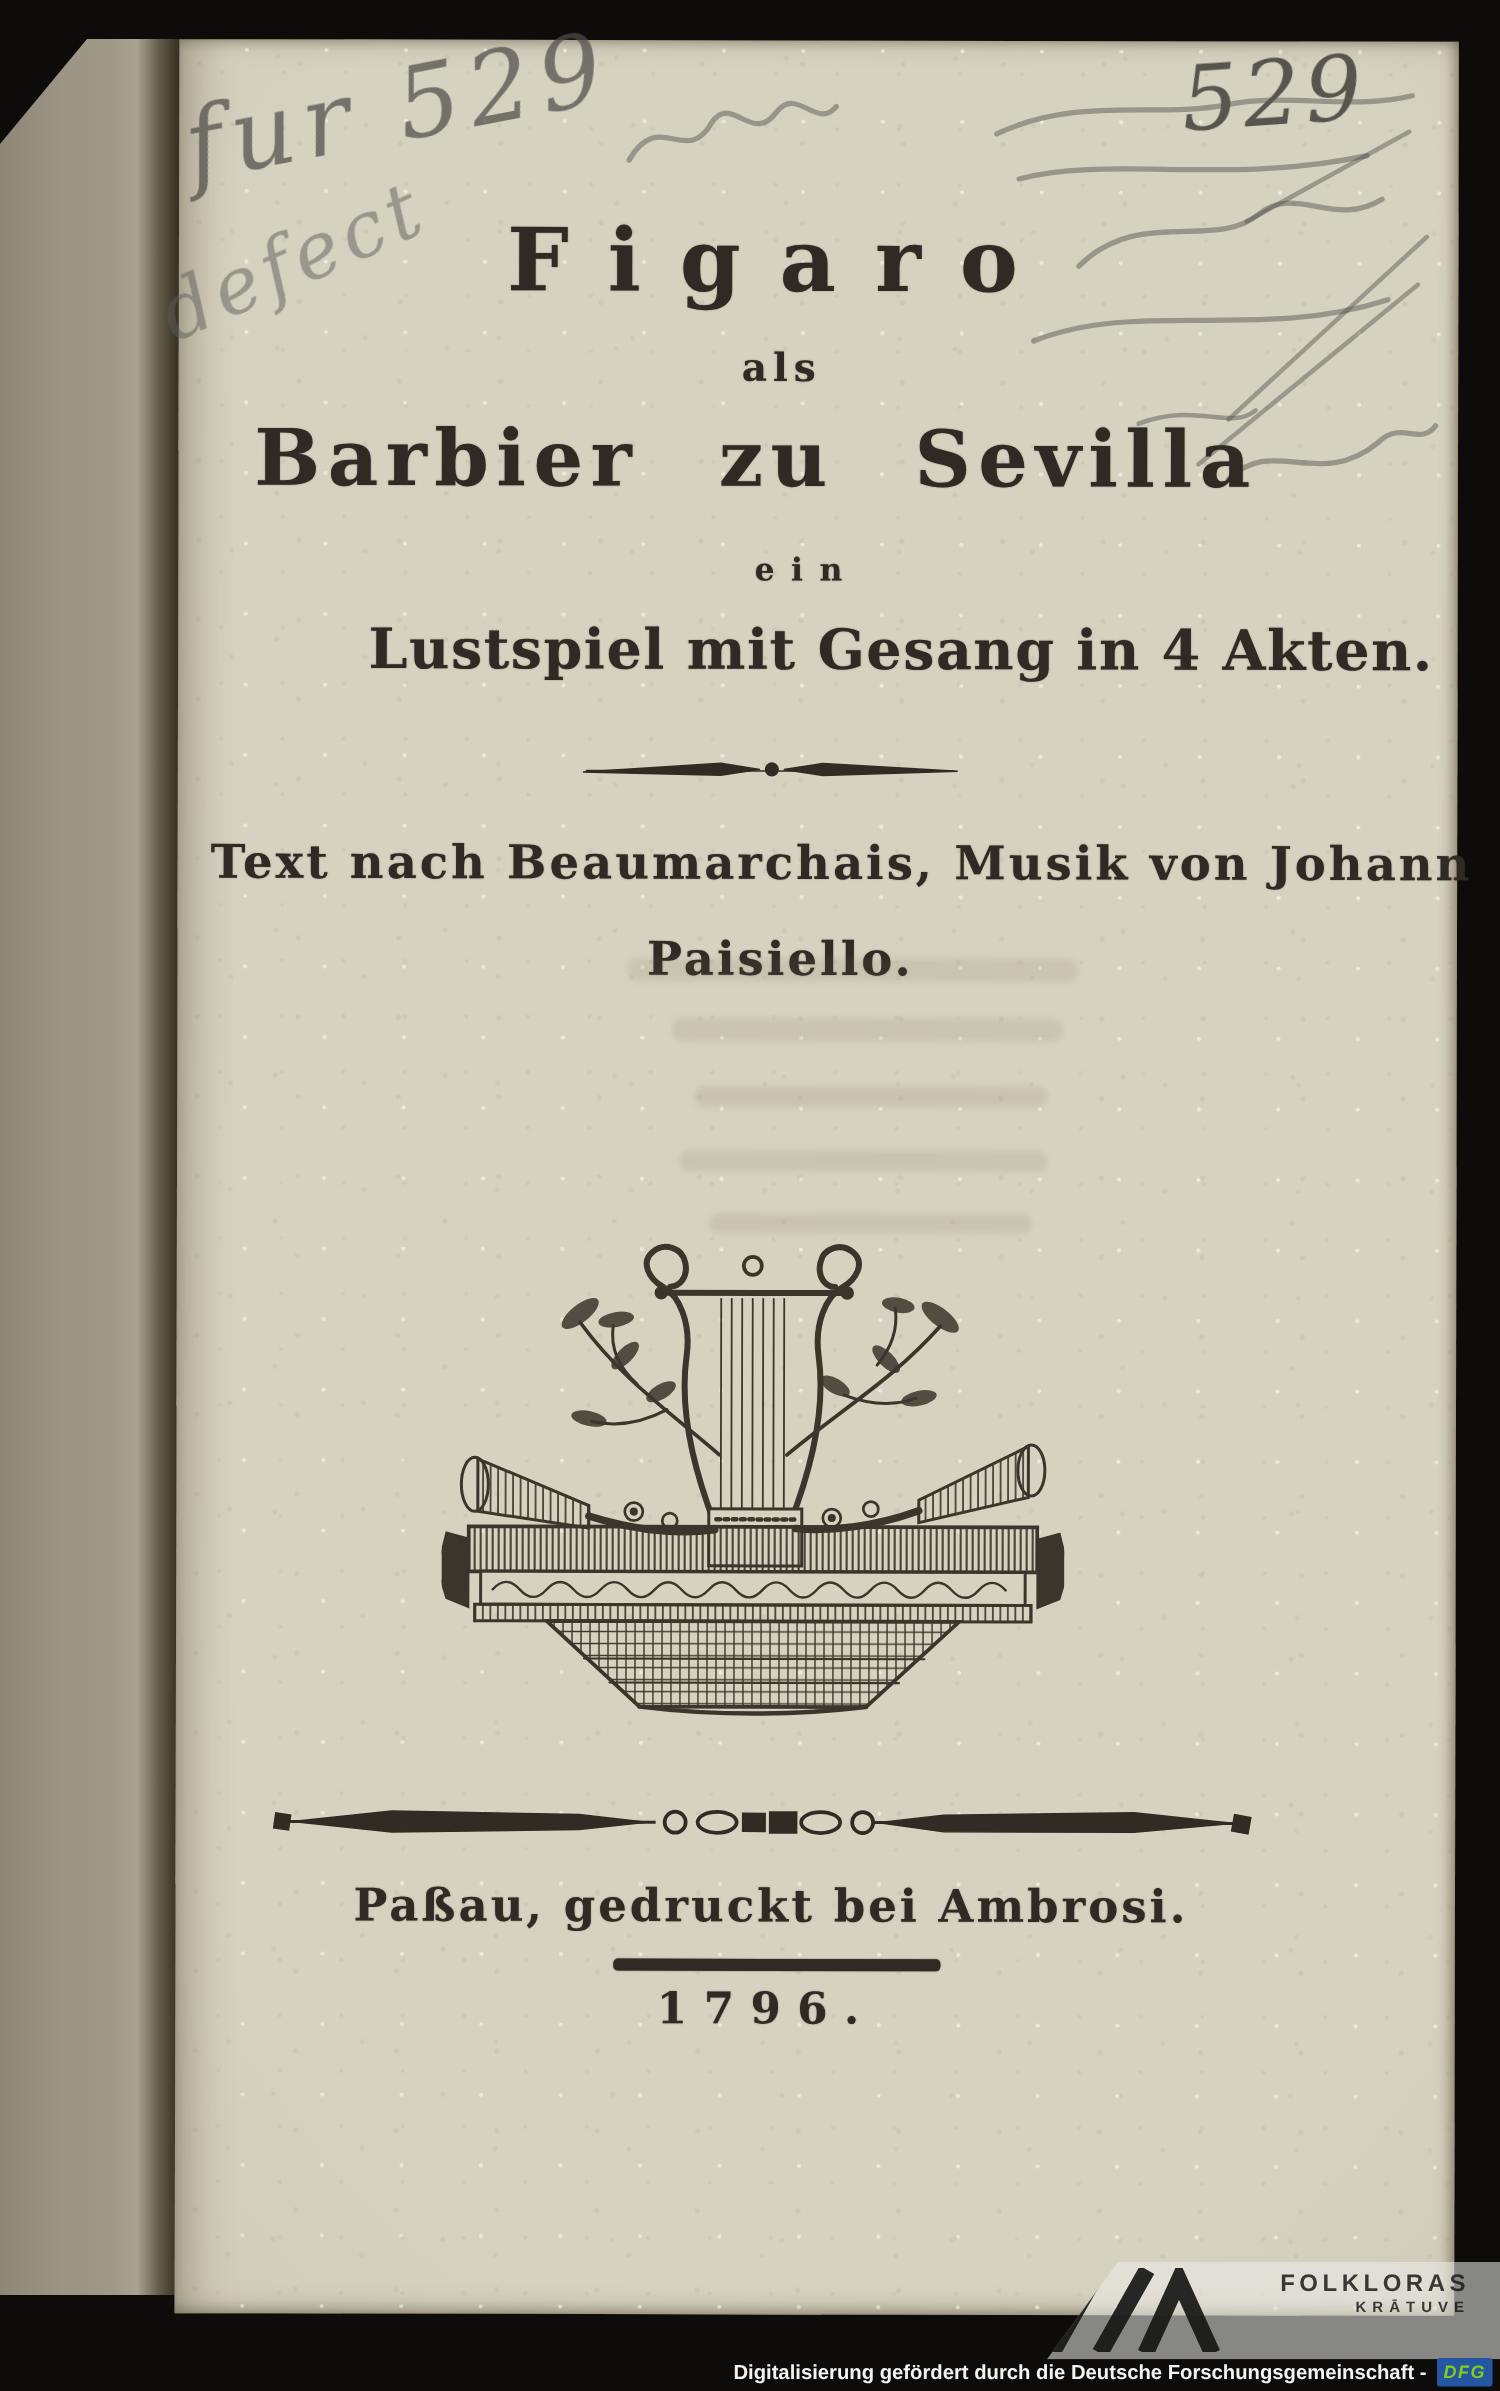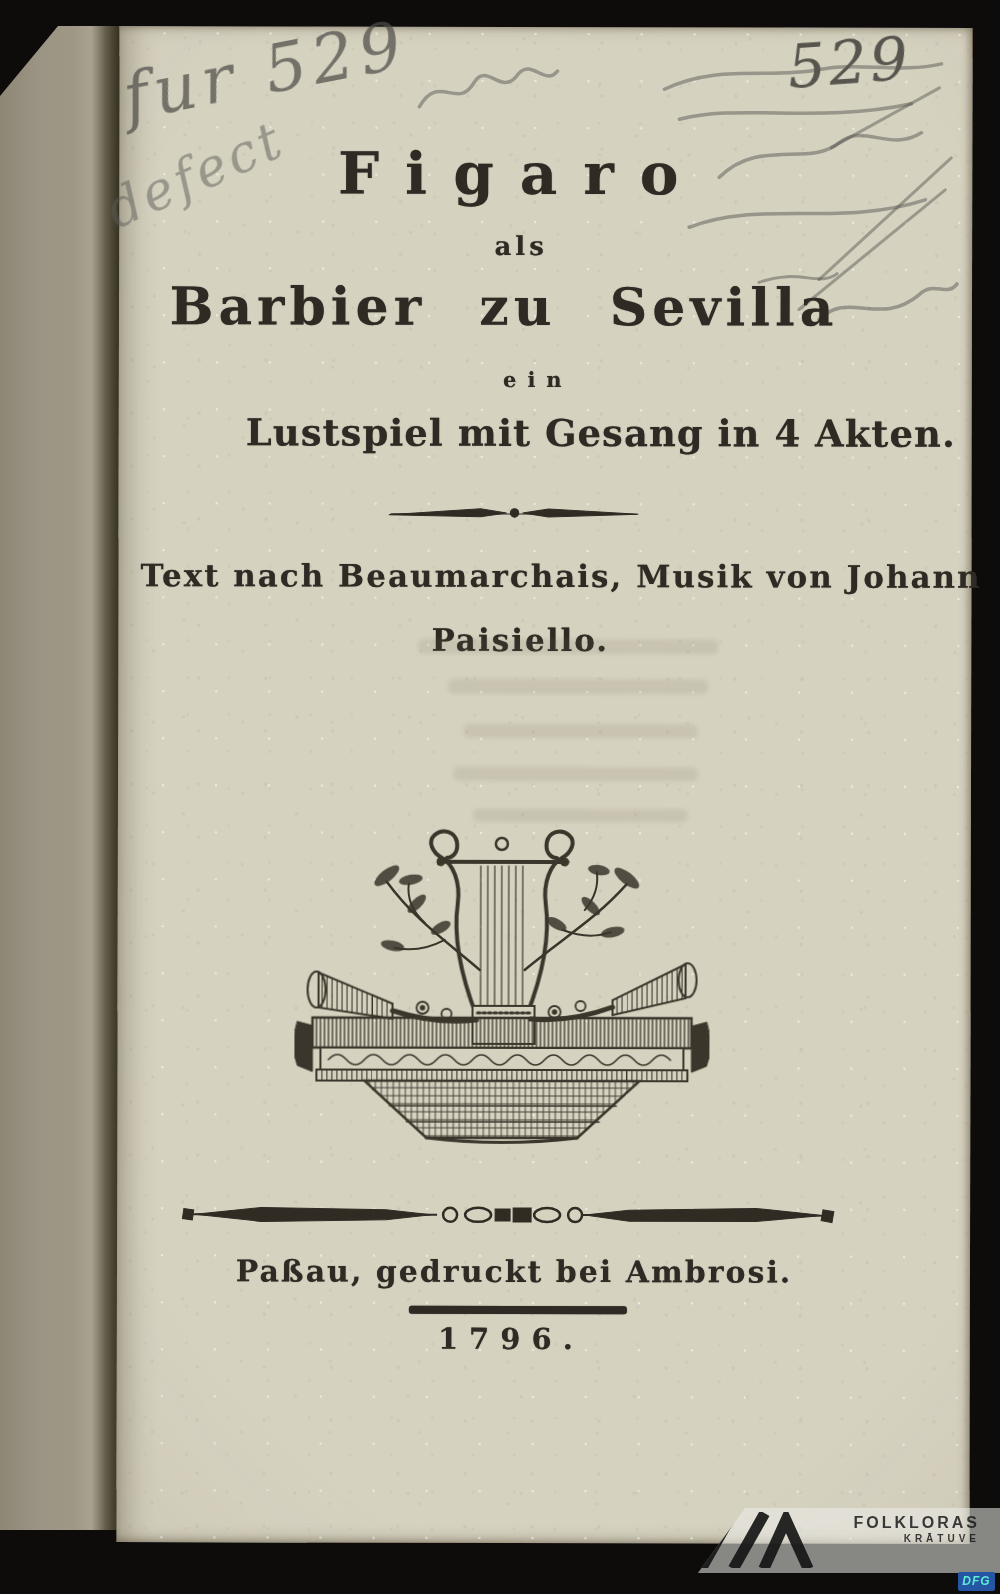--- a/index.html
+++ b/index.html
@@ -77,21 +77,21 @@
      color:rgba(26,26,26,.85);line-height:1.25;}
   .wm-text .l1{font-size:16px;letter-spacing:3px;}
   .wm-text .l2{font-size:10px;letter-spacing:4px;}
   .wm-logo{position:absolute;left:58px;top:4px;}
 
   
   .footer{position:absolute;right:5px;bottom:2px;height:22px;display:flex;align-items:center;gap:7px;z-index:7;}
   .footer .caption{color:#f3f3f3;font-family:"Liberation Sans",sans-serif;
      font-size:13.5px;font-weight:bold;white-space:nowrap;}
   .dfg{width:37px;height:19px;background:var(--dfg_blue,#2456a4);display:flex;
-     align-items:center;justify-content:center;color:#5eead4;
+     align-items:center;justify-content:center;color:#84cc16;
      font-family:"Liberation Sans",sans-serif;font-size:12px;font-weight:bold;font-style:italic;
      letter-spacing:1px;border-radius:2px;}
 </style>
 </head>
 <body>
 
 <div id="stage">
 
   <div class="cover"></div>
   <div class="cover-corner"></div>
@@ -258,16 +258,17 @@
         <path d="M72,52 L92,8 L112,52"></path>
       </g>
     </svg>
     <div class="wm-text">
       <div class="l1">FOLKLORAS</div>
       <div class="l2">KRĀTUVE</div>
     </div>
   </div>
 
   <div class="footer">
+    <span class="caption">Digitalisierung gefördert durch die Deutsche Forschungsgemeinschaft -</span>
     <span class="dfg">DFG</span>
   </div>
 
 </div>
 
 </body></html>

